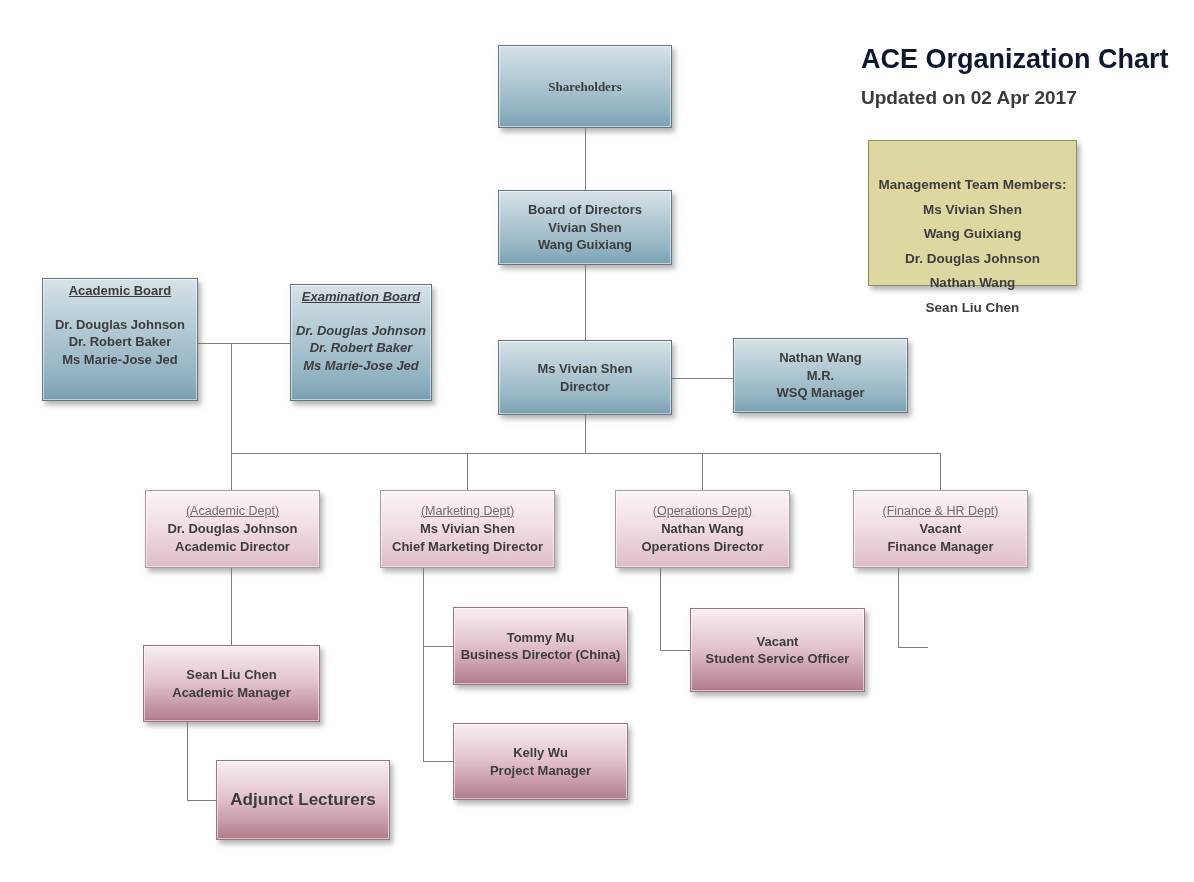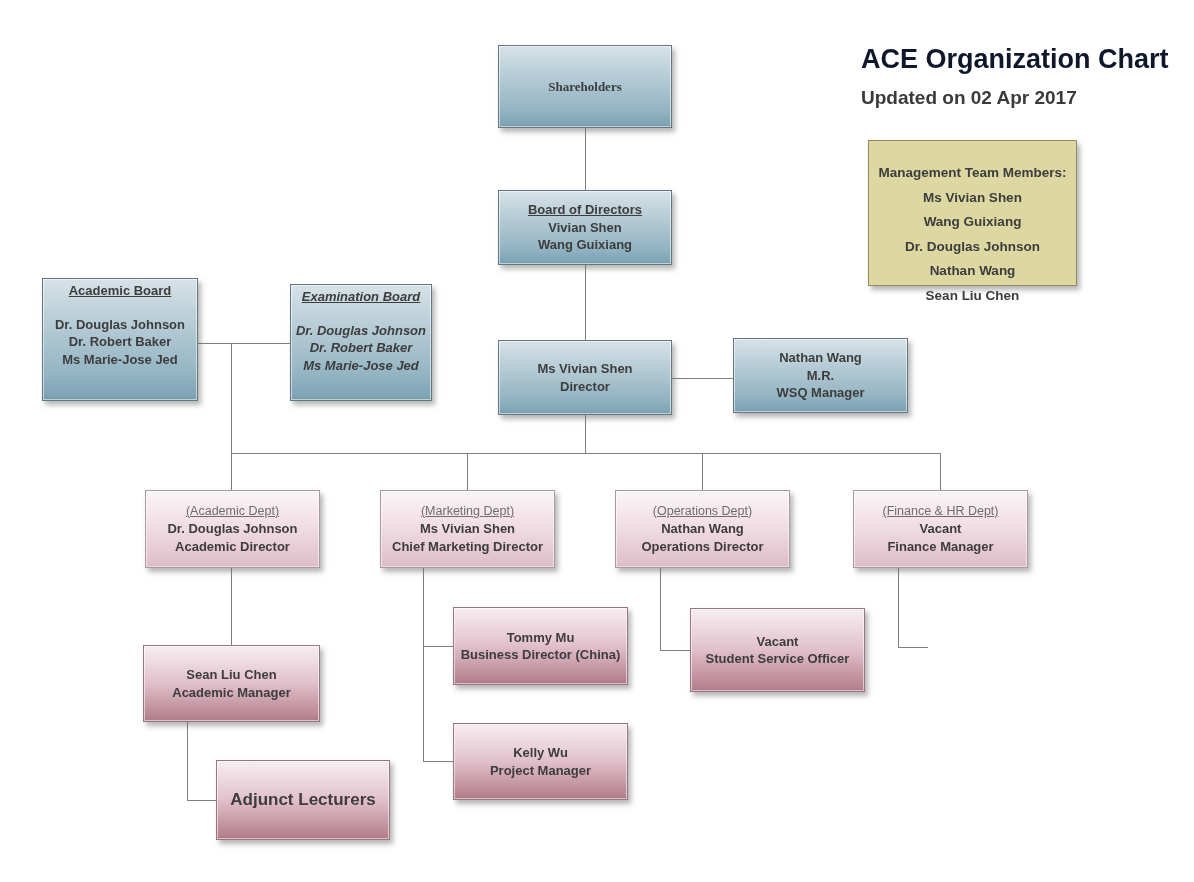--- a/index.html
+++ b/index.html
@@ -24,25 +24,25 @@
     background:linear-gradient(180deg,#fbf5f6 0%,#f1dee4 45%,#dfbfca 96%,#d8b4c1 100%);
     border:1px solid #a89a9d;
   }
   .pink-dark{
     background:linear-gradient(180deg,#f7eef0 0%,#e2c2cc 48%,#b5818f 96%,#aa7585 100%);
     border:1px solid #97767f;
   }
   .note{
     background:#ddd8a2;border:1px solid #8d8d5e;
     box-shadow:3px 4px 5px rgba(110,110,110,0.5);
-    font-size:13.5px;line-height:24.5px;justify-content:flex-start;padding-top:20px;
+    font-size:13.5px;line-height:24.5px;justify-content:flex-start;padding-top:32px;
   }
   .board-box{justify-content:flex-start;padding-top:3px;}
   .board-title{text-decoration:underline;margin-bottom:16px;}
-  .u{text-decoration:underline;}
+  .u{}
   .dept-label{font-weight:400;color:#6e6e6e;text-decoration:underline;font-size:12.5px;}
   .big-label{font-size:17px;}
   .chart-title{
     position:absolute;left:861px;top:44px;
     font-size:27px;font-weight:bold;color:#0f172a;white-space:nowrap;
   }
   .chart-subtitle{
     position:absolute;left:861px;top:87px;
     font-size:19px;font-weight:bold;color:#3a3a3a;white-space:nowrap;
   }

